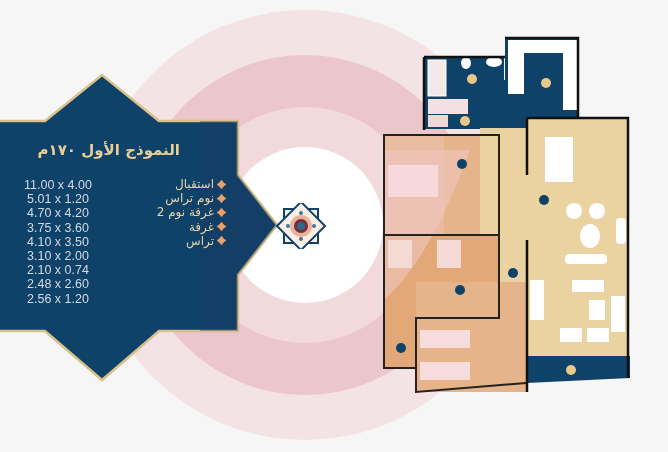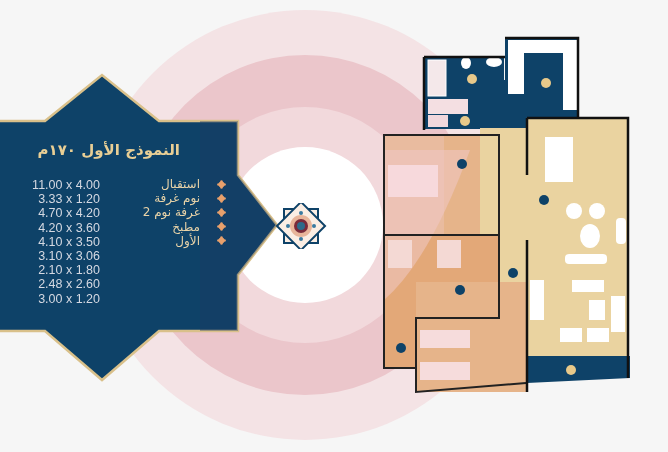--- a/index.html
+++ b/index.html
@@ -1,24 +1,24 @@
 <!DOCTYPE html>
 <html><head>
 <meta charset="utf-8">
 <style>
   html, body { margin:0; padding:0; }
   body { width:668px; height:452px; overflow:hidden; background:#f6f6f6; position:relative; font-family:"DejaVu Sans", sans-serif; }
   .stage { position:absolute; left:0; top:0; width:668px; height:452px; }
   .rings { position:absolute; left:0; top:0; }
   .star { position:absolute; left:0; top:0; }
   .title { position:absolute; left:30px; top:141px; width:150px; text-align:right; direction:rtl; color:#e9cf95; font-weight:bold; font-size:15px; font-family:"DejaVu Sans", sans-serif; }
-  .dims { position:absolute; left:16px; top:178px; width:84px; color:#d5d9e2; font-size:12.5px; font-family:"Liberation Sans", sans-serif; text-align:right; }
+  .dims { position:absolute; left:16px; top:178px; width:84px; color:#d5d9e2; font-size:12.5px; font-family:"Liberation Sans", sans-serif; text-align:center; }
   .dims div { height:14.2px; line-height:14.2px; white-space:nowrap; }
   .rooms { position:absolute; left:120px; top:177px; width:106px; direction:rtl; color:#e8d3a8; font-size:12px; font-family:"DejaVu Sans", sans-serif; }
-  .rooms .row { height:14.2px; line-height:14.2px; display:flex; align-items:center; gap:17px; white-space:nowrap; }
+  .rooms .row { height:14.2px; line-height:14.2px; display:flex; align-items:center; gap:3px; white-space:nowrap; }
   .bullet { width:9px; height:9px; flex:0 0 9px; }
   .medallion { position:absolute; left:273px; top:203px; }
   .plan { position:absolute; left:0; top:0; }
 </style>
 </head>
 <body>
 
 <div class="stage">
 
   <svg class="rings" width="668" height="452">
@@ -101,28 +101,28 @@
 
   <svg class="star" width="668" height="452">
     <polygon points="-4,121 45,121 102,75 159,121 238,121 238,175 277,225 238,275 238,331 159,331 102,380 45,331 -4,331" fill="#0e4268" stroke="#d9c08a" stroke-width="2.5"></polygon>
     <polygon points="200,121 238,121 238,175 277,225 238,275 238,331 200,331" fill="#1d3a63" opacity="0.35"></polygon>
   </svg>
 
   <div class="title">النموذج الأول ١٧٠م</div>
 
   <div class="dims">
     <div>11.00 x 4.00</div>
-    <div>3.33 x 1.20</div>
+    <div>5.01 x 1.20</div>
     <div>4.70 x 4.20</div>
-    <div>4.20 x 3.60</div>
+    <div>3.75 x 3.60</div>
     <div>4.10 x 3.50</div>
-    <div>3.10 x 3.06</div>
-    <div>2.10 x 1.80</div>
+    <div>3.10 x 2.00</div>
+    <div>2.10 x 0.74</div>
     <div>2.48 x 2.60</div>
-    <div>3.00 x 1.20</div>
+    <div>2.56 x 1.20</div>
   </div>
 
   <div class="rooms">
     <div class="row">
       <svg class="bullet" viewBox="0 0 10 10">
           <g fill="#e8a06c">
             <circle cx="5" cy="5" r="3.2"></circle>
             <circle cx="5" cy="1.6" r="1.4"></circle>
             <circle cx="5" cy="8.4" r="1.4"></circle>
             <circle cx="1.6" cy="5" r="1.4"></circle>
@@ -134,21 +134,21 @@
     <div class="row">
       <svg class="bullet" viewBox="0 0 10 10">
           <g fill="#e8a06c">
             <circle cx="5" cy="5" r="3.2"></circle>
             <circle cx="5" cy="1.6" r="1.4"></circle>
             <circle cx="5" cy="8.4" r="1.4"></circle>
             <circle cx="1.6" cy="5" r="1.4"></circle>
             <circle cx="8.4" cy="5" r="1.4"></circle>
           </g>
         </svg>
-      <span>نوم غرفة</span>
+      <span>نوم تراس</span>
     </div>
     <div class="row">
       <svg class="bullet" viewBox="0 0 10 10">
           <g fill="#e8a06c">
             <circle cx="5" cy="5" r="3.2"></circle>
             <circle cx="5" cy="1.6" r="1.4"></circle>
             <circle cx="5" cy="8.4" r="1.4"></circle>
             <circle cx="1.6" cy="5" r="1.4"></circle>
             <circle cx="8.4" cy="5" r="1.4"></circle>
           </g>
@@ -158,33 +158,33 @@
     <div class="row">
       <svg class="bullet" viewBox="0 0 10 10">
           <g fill="#e8a06c">
             <circle cx="5" cy="5" r="3.2"></circle>
             <circle cx="5" cy="1.6" r="1.4"></circle>
             <circle cx="5" cy="8.4" r="1.4"></circle>
             <circle cx="1.6" cy="5" r="1.4"></circle>
             <circle cx="8.4" cy="5" r="1.4"></circle>
           </g>
         </svg>
-      <span>مطبخ</span>
+      <span>غرفة</span>
     </div>
     <div class="row">
       <svg class="bullet" viewBox="0 0 10 10">
           <g fill="#e8a06c">
             <circle cx="5" cy="5" r="3.2"></circle>
             <circle cx="5" cy="1.6" r="1.4"></circle>
             <circle cx="5" cy="8.4" r="1.4"></circle>
             <circle cx="1.6" cy="5" r="1.4"></circle>
             <circle cx="8.4" cy="5" r="1.4"></circle>
           </g>
         </svg>
-      <span>الأول</span>
+      <span>تراس</span>
     </div>
   </div>
 
   <svg class="medallion" width="56" height="46" viewBox="0 0 56 46">
     <g transform="translate(28,23)">
       <rect x="-17" y="-17" width="34" height="34" fill="#fbeee4" stroke="#0e4268" stroke-width="2"></rect>
       <rect x="-17" y="-17" width="34" height="34" fill="#fbeee4" stroke="#0e4268" stroke-width="2" transform="rotate(45)"></rect>
       <circle r="11" fill="#e8b59a"></circle>
       <circle r="7" fill="#7a2a3a"></circle>
       <circle r="4" fill="#2d6a8a"></circle>

